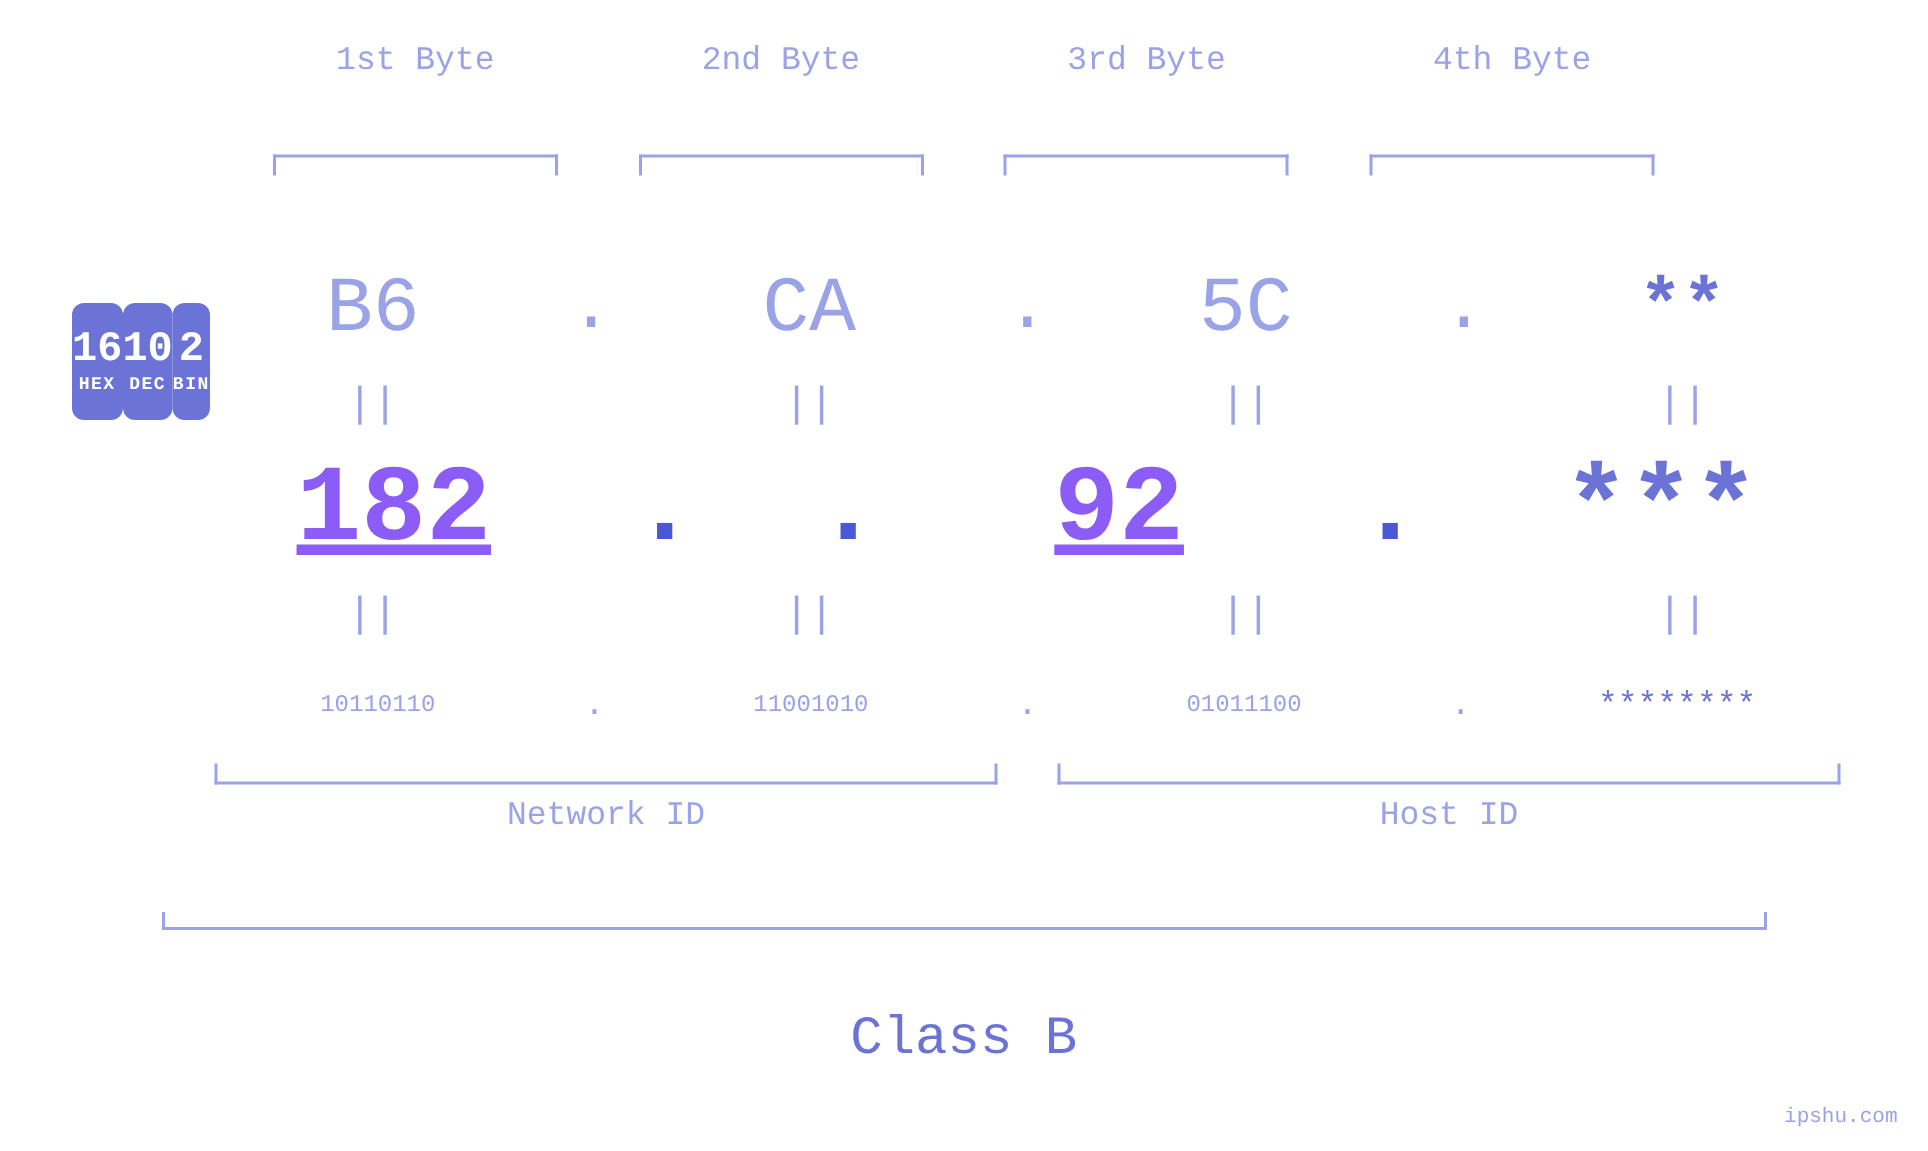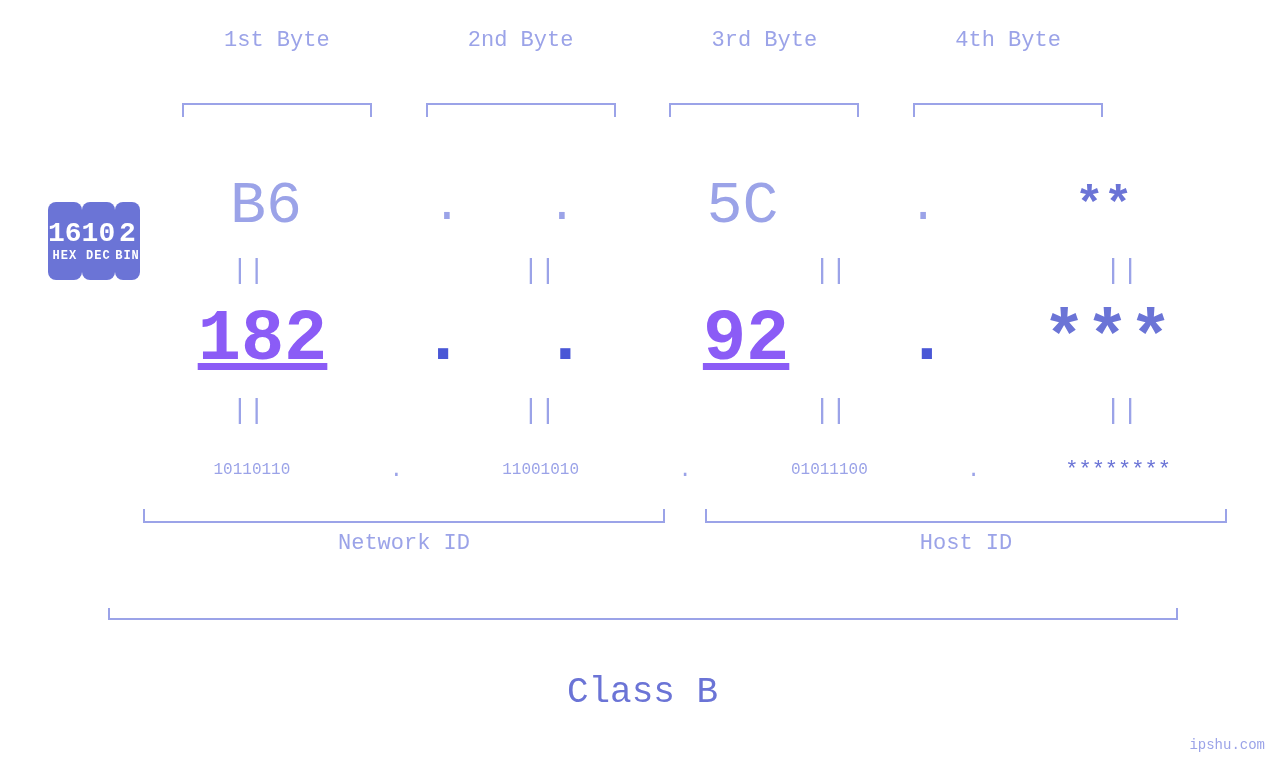--- a/index.html
+++ b/index.html
@@ -76,21 +76,21 @@
       line-height: 1.1;
     }
 
     .label-badge .base {
       font-size: 12px;
       font-weight: bold;
       letter-spacing: 1px;
     }
 
     .hex-val {
-      font-size: 60px;
+      font-size: 52px;
       color: #9ba3e8;
       text-align: center;
       width: 160px;
     }
 
     .dot-hex {
       font-size: 48px;
       color: #9ba3e8;
     }
 
@@ -211,20 +211,21 @@
         <span class="num">2</span>
         <span class="base">BIN</span>
       </div>
     </div>
 
     <div style="flex:1; display:flex; flex-direction:column;">
 
       <div style="display:flex; flex-direction:row; align-items:center; height:78px; justify-content:space-around; padding: 0 10px;">
         <span class="hex-val">B6</span>
         <span class="dot-hex">.</span>
+        <span class="hex-val">CA</span>
         <span class="dot-hex">.</span>
         <span class="hex-val">5C</span>
         <span class="dot-hex">.</span>
         <span class="hex-masked">**</span>
       </div>
 
       <div style="display:flex; flex-direction:row; align-items:center; height:50px; justify-content:space-around; padding: 0 10px;">
         <span class="eq-sym">||</span>
         <span style="width:30px;"></span>
         <span class="eq-sym">||</span>

